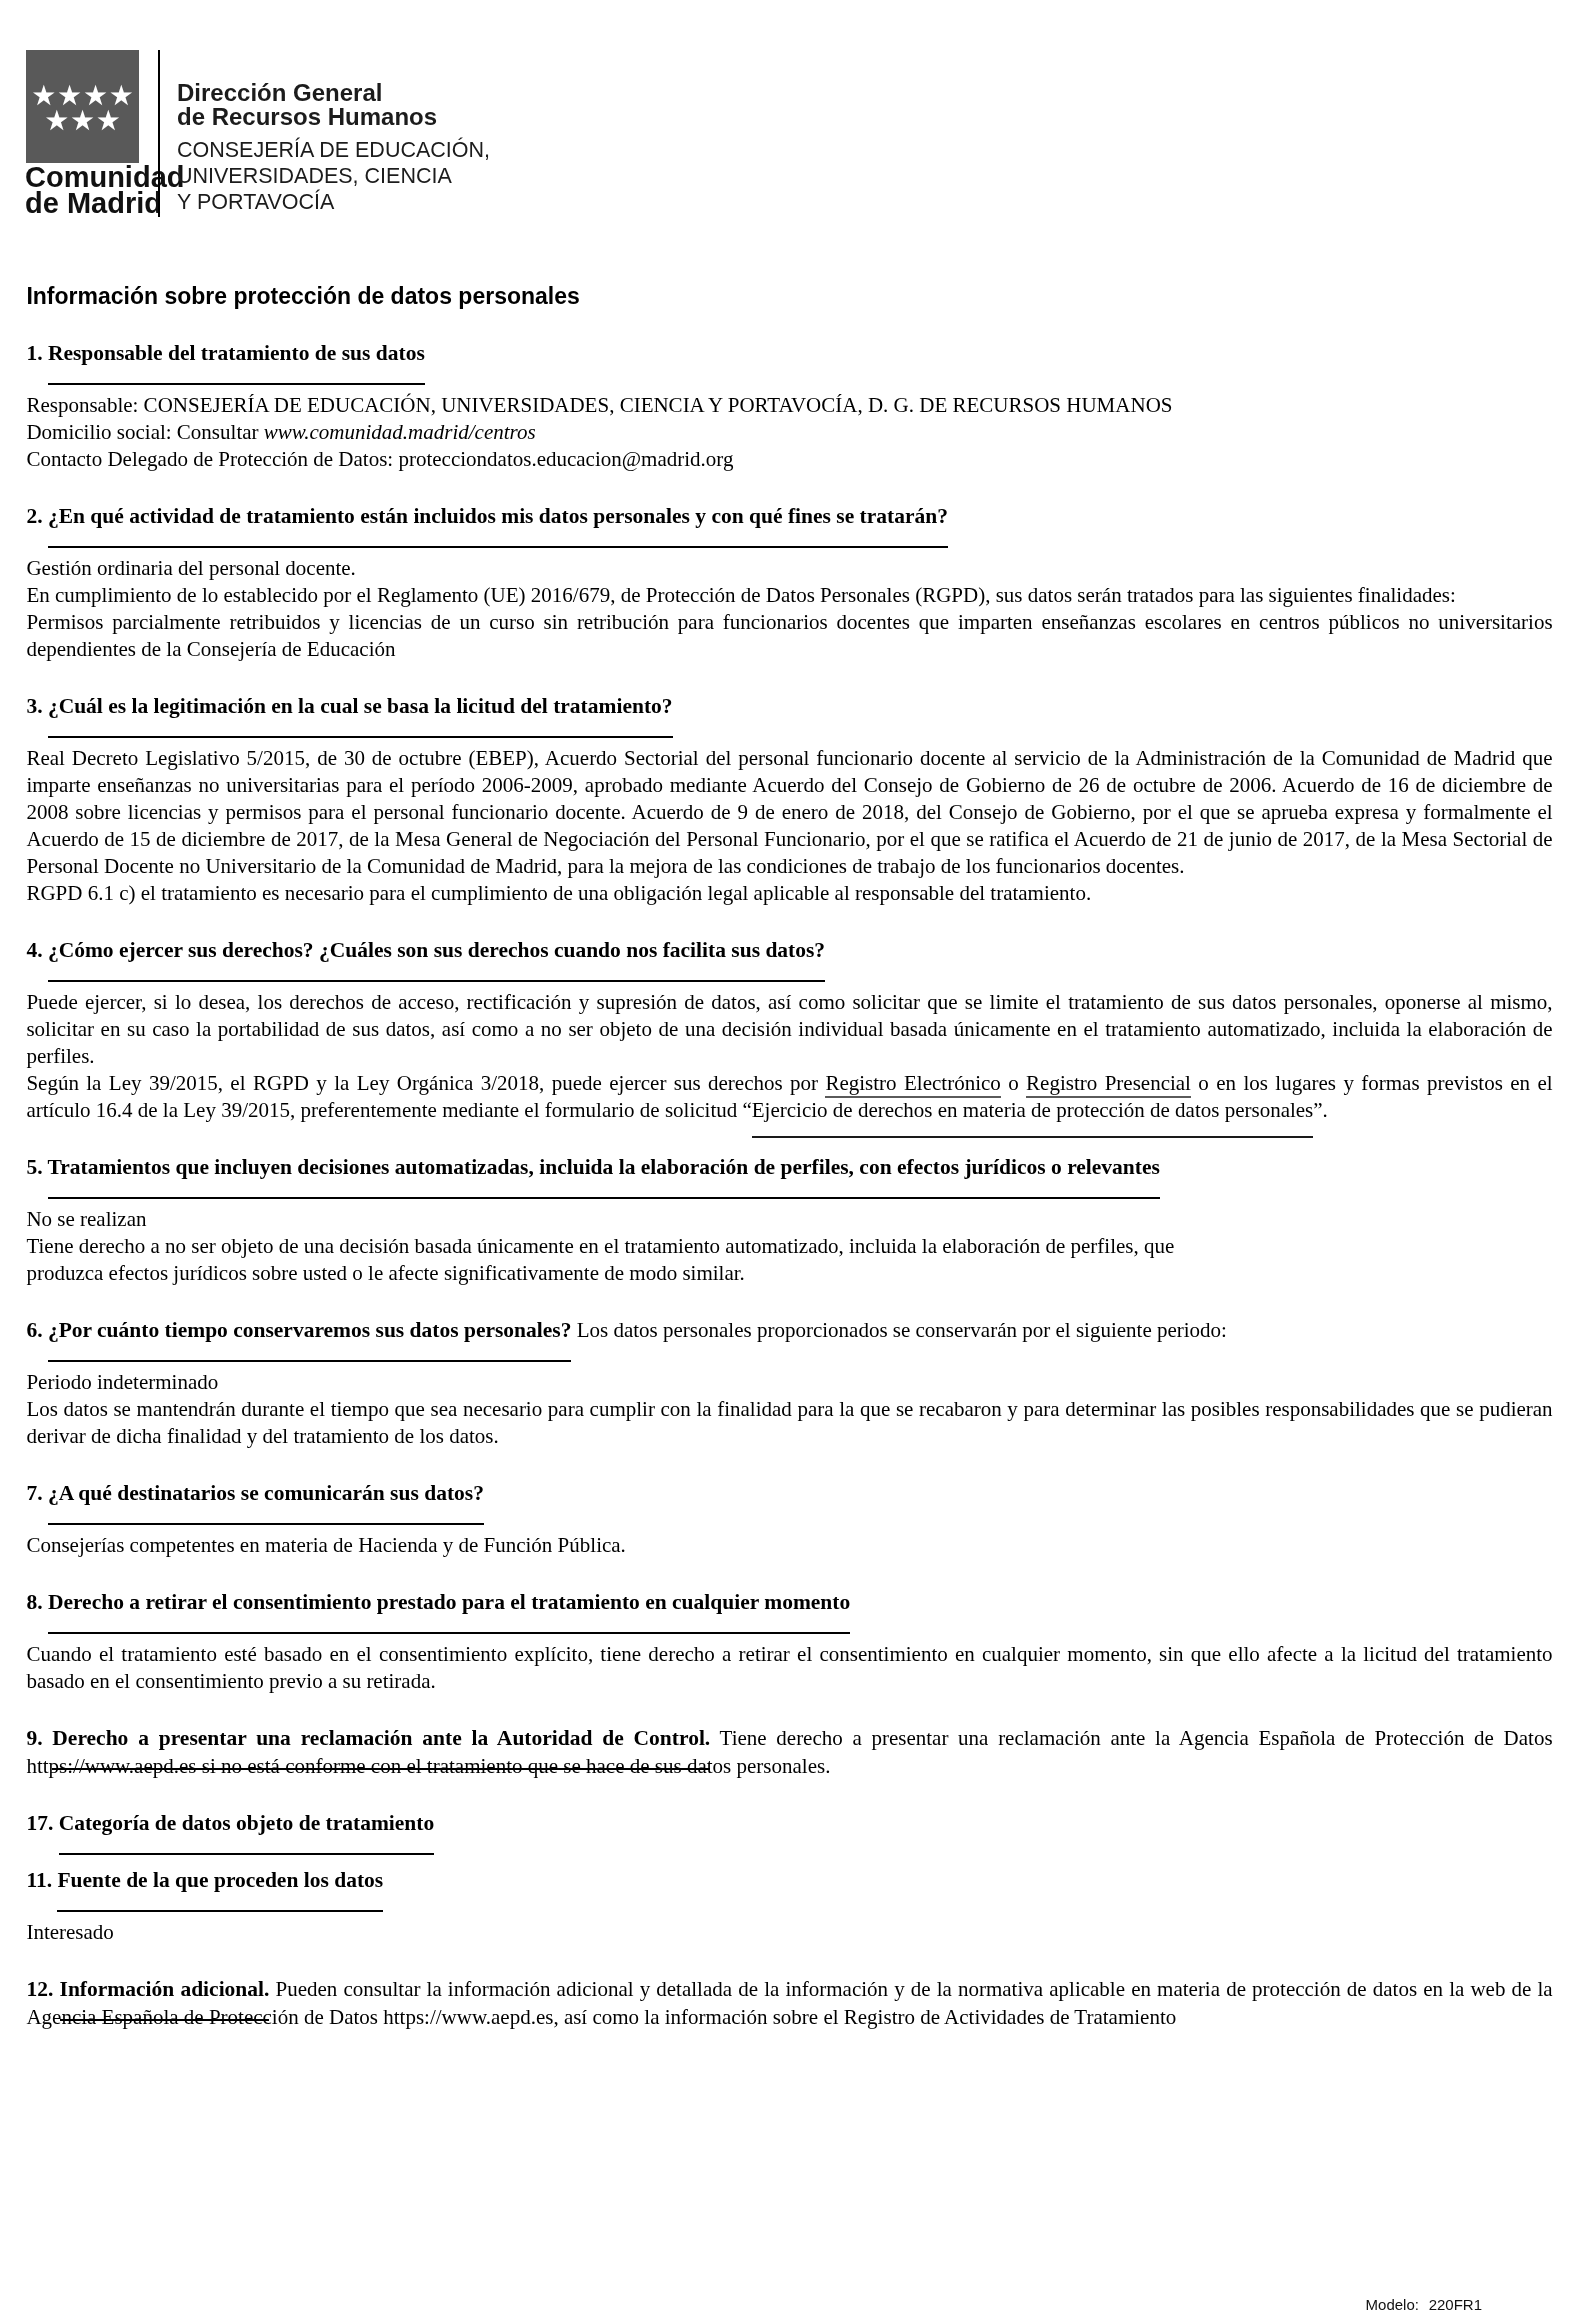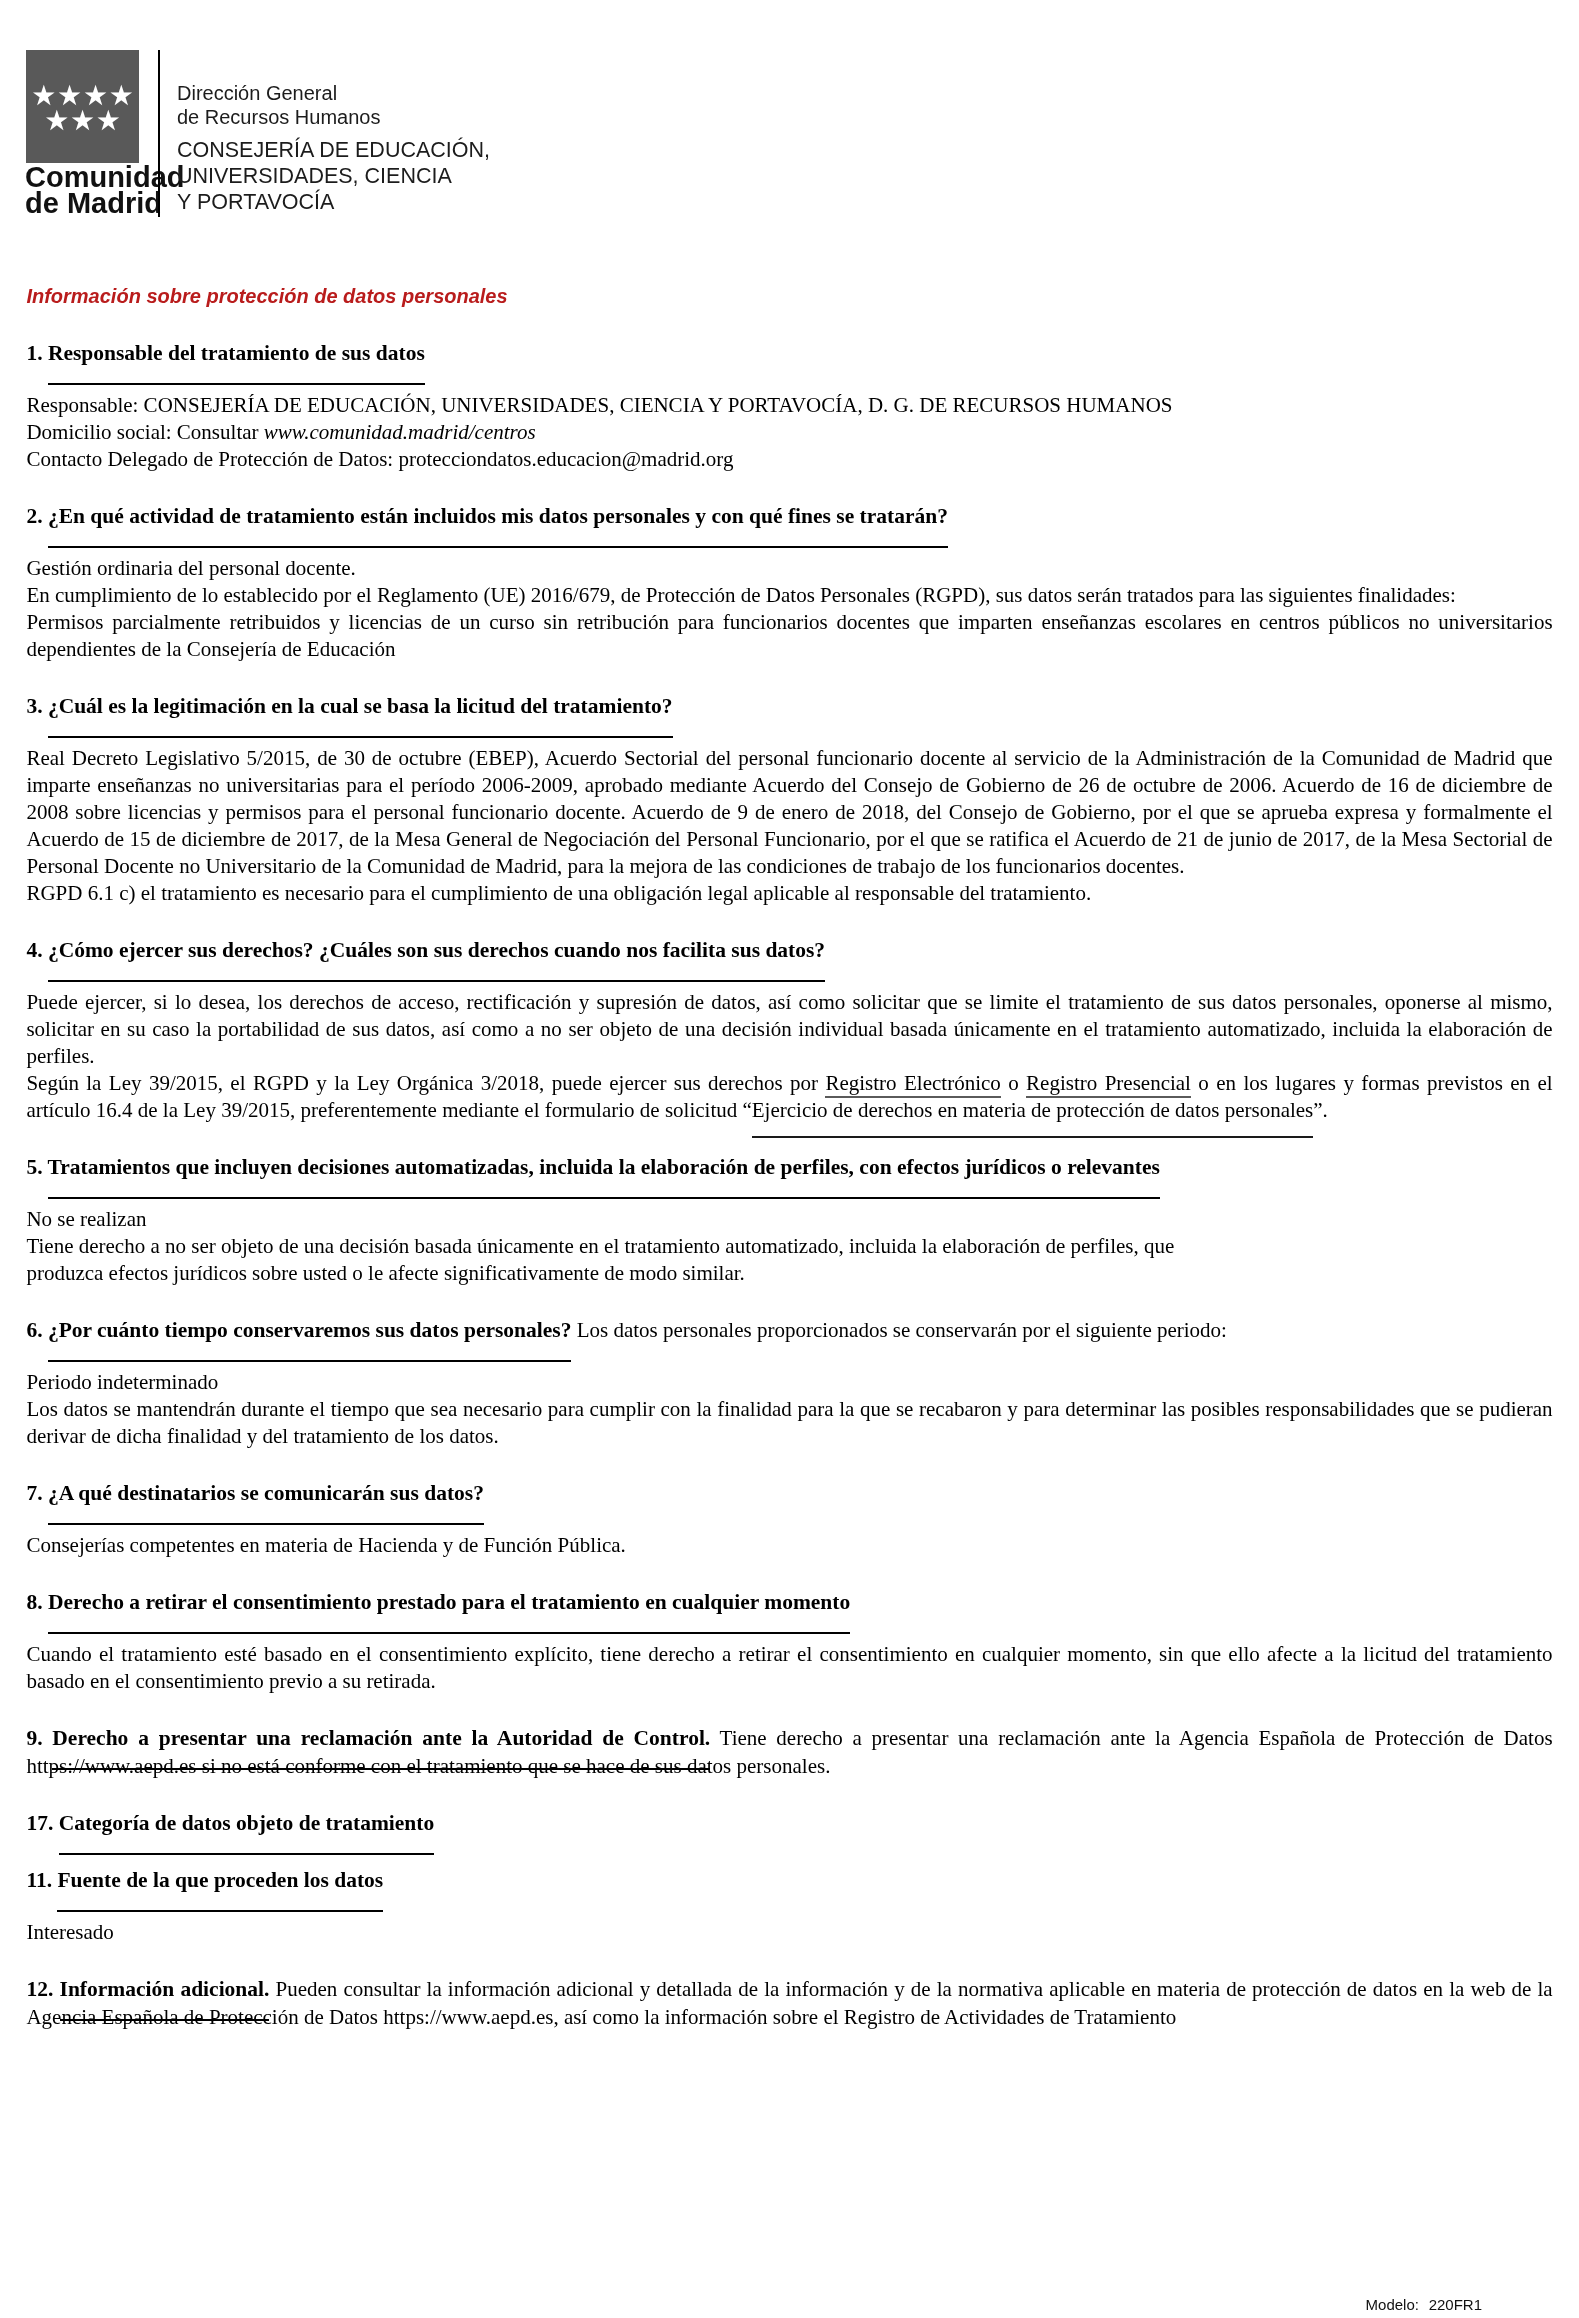--- a/index.html
+++ b/index.html
@@ -23,28 +23,28 @@
   .stars{color:#ffffff;font-size:28px;line-height:28px;letter-spacing:0.7px;}
   .stars.row1{margin-top:32px;}
   .stars.row2{margin-top:-2.8px;}
   .logo-text{
     position:absolute;left:25px;top:164px;
     font-family:"Liberation Sans","DejaVu Sans",sans-serif;
     font-weight:bold;font-size:29px;line-height:26px;color:#111;
   }
   .divider{position:absolute;left:158px;top:50px;width:2.1px;height:167px;background:#000;}
   .org{position:absolute;left:177px;top:81px;font-family:"Liberation Sans","DejaVu Sans",sans-serif;color:#1c1c1c;}
-  .org-name{font-size:20px;line-height:24px;}
+  .org-name{font-size:24px;line-height:24px;font-weight:bold;}
   .dept{margin-top:8.3px;font-size:21.5px;line-height:26px;}
   
   .content{padding:0 26.4px;}
   .title{
     margin:65px 0 0 0;
     font-family:"Liberation Sans","DejaVu Sans",sans-serif;
-    font-size:20px;font-weight:bold;line-height:28px;color:#b91c1c;font-style:italic;
+    font-size:23px;font-weight:bold;line-height:28px;color:#000000;
   }
   .sec{margin-top:29px;}
   .sec-heading{
     margin:0 0 25px 0;
     font-weight:bold;font-size:21.5px;line-height:28px;
   }
   .hu{border-bottom:2.8px solid #000;padding-bottom:18px;}
   .tail{font-weight:normal;}
   .body{margin:0;font-size:21px;line-height:27px;}
   .just{text-align:justify;}

